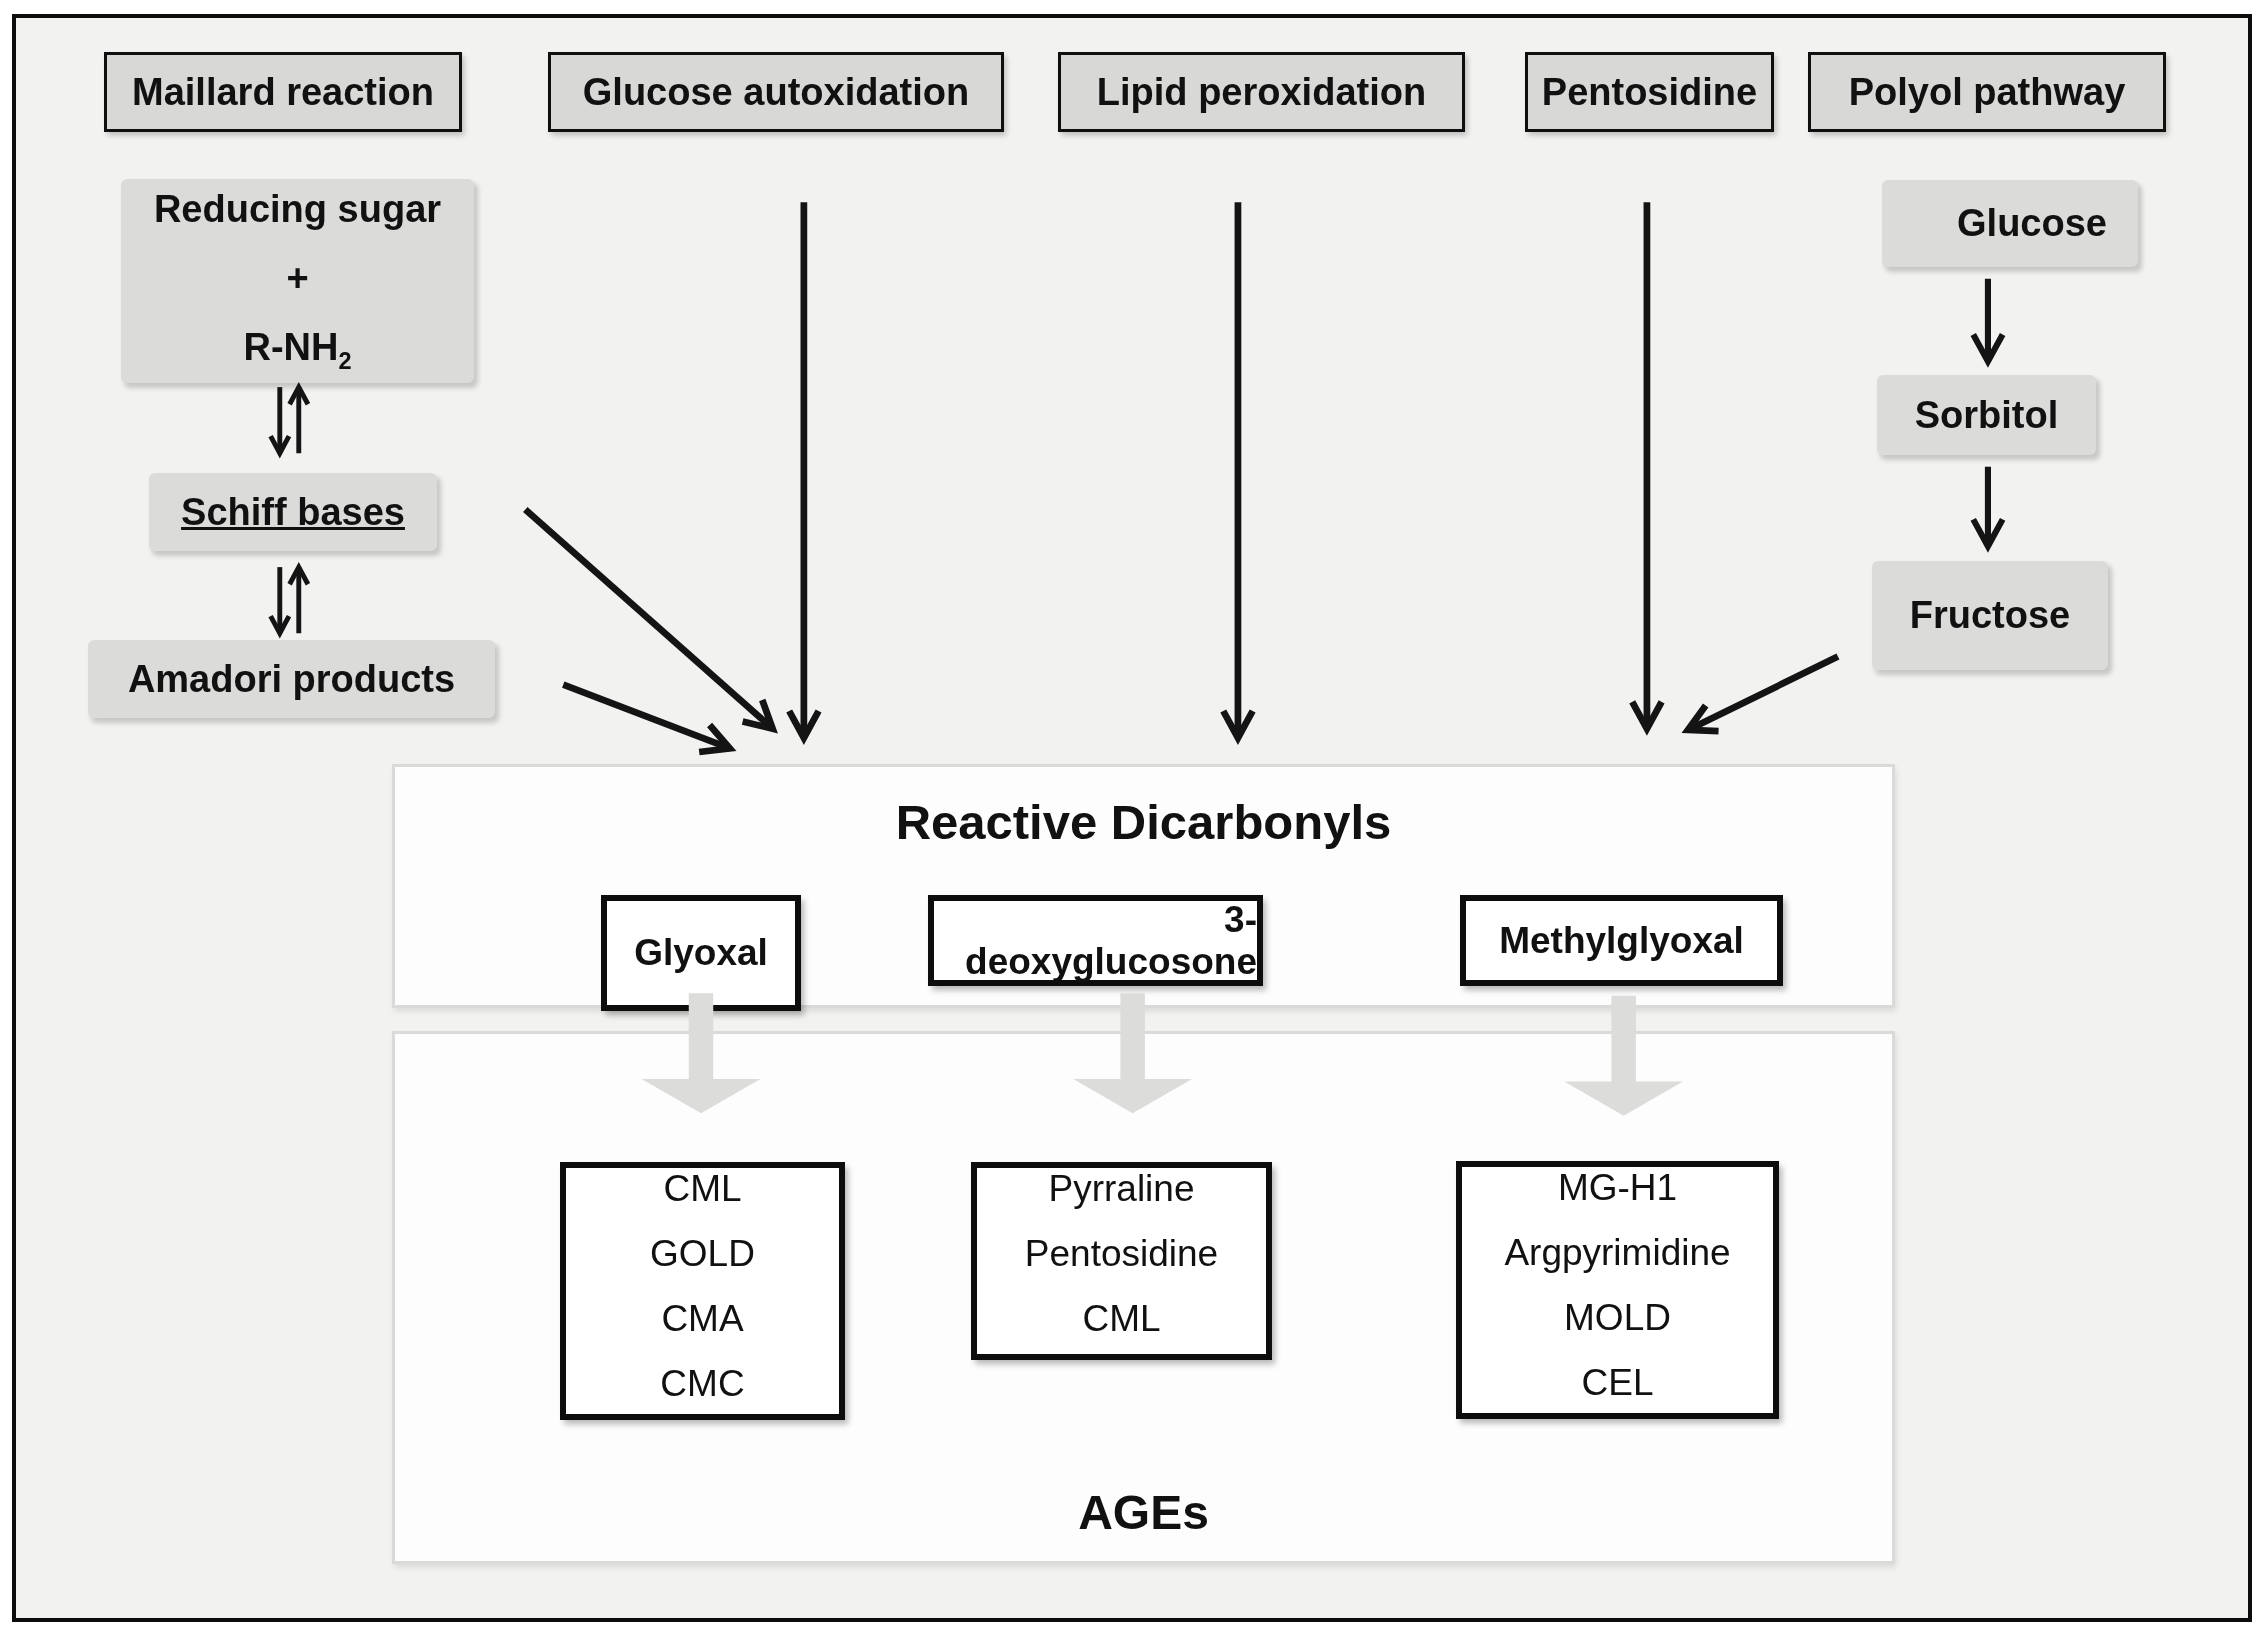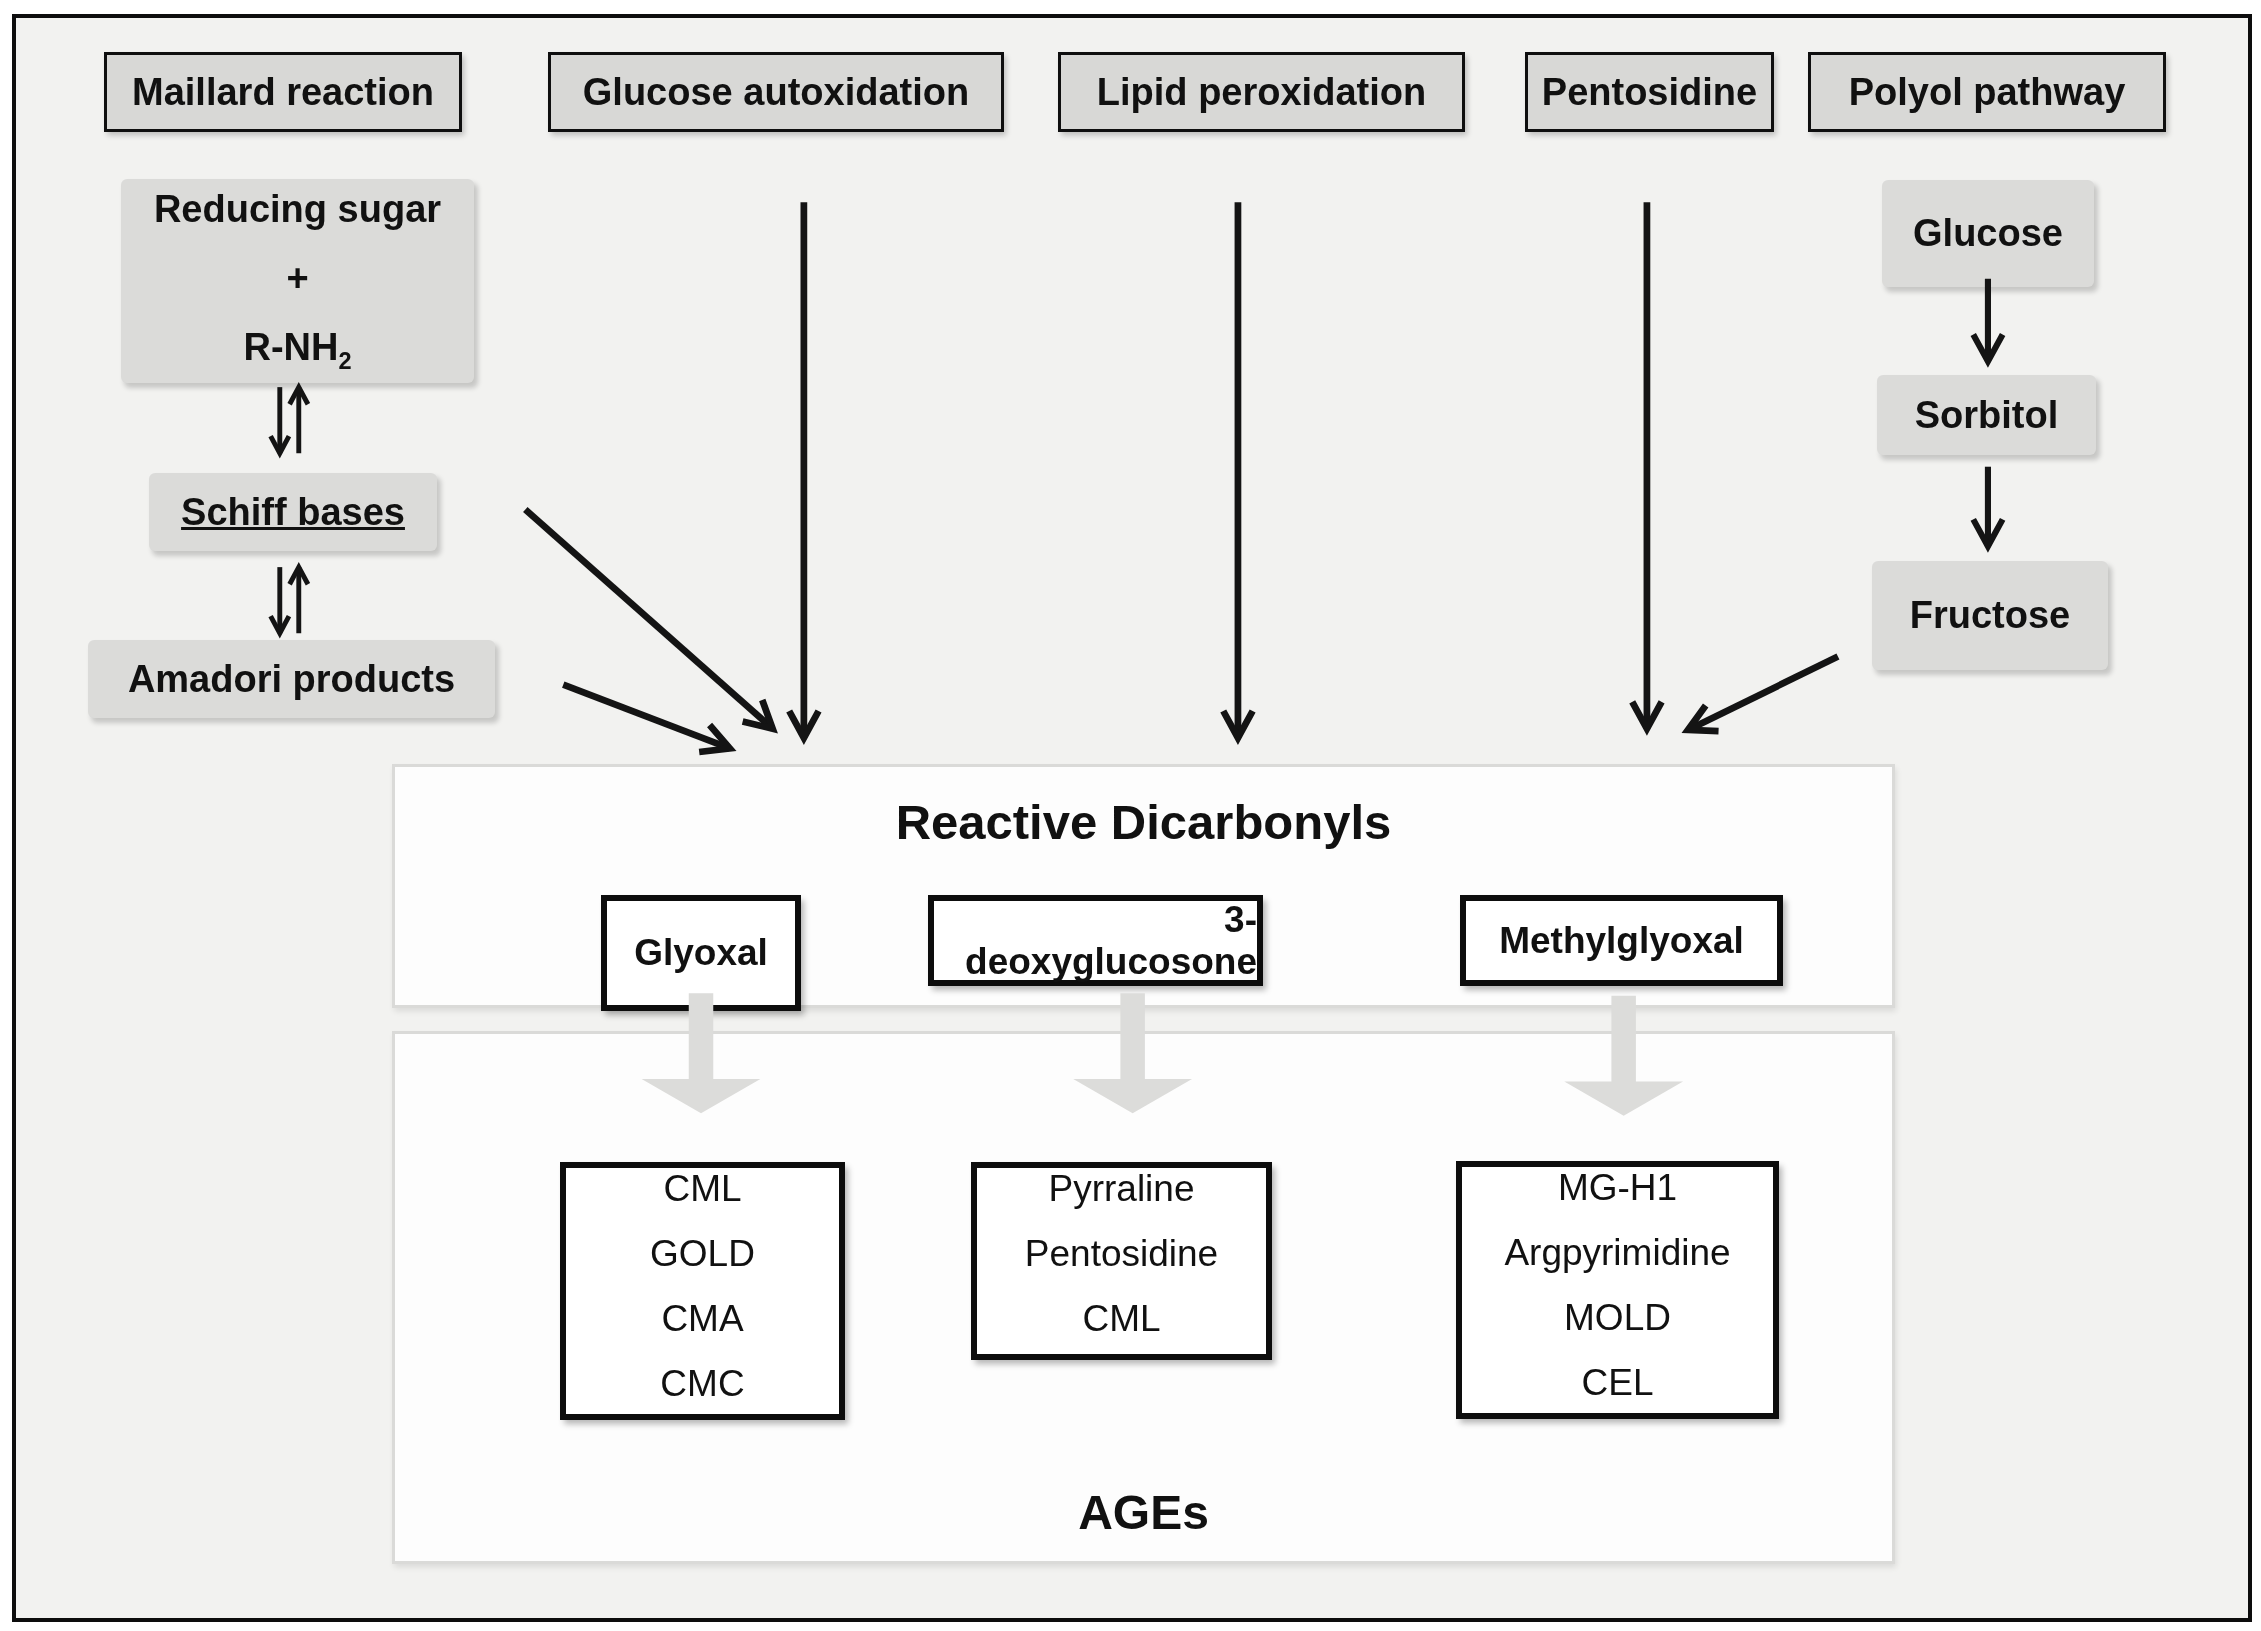--- a/index.html
+++ b/index.html
@@ -66,21 +66,21 @@
   <div class="gbox" style="left:121px;top:179px;width:353px;height:204px;">
     <div class="stack">
       <span>Reducing sugar</span>
       <span>+</span>
       <span><span>R-NH</span><sub>2</sub></span>
     </div>
   </div>
   <div class="gbox" style="left:149px;top:473px;width:288px;height:78px;text-decoration:underline;">Schiff bases</div>
   <div class="gbox" style="left:88px;top:640px;width:407px;height:78px;">Amadori products</div>
 
-  <div class="gbox" style="left:1882px;top:180px;width:212px;height:107px;">Glucose</div>
+  <div class="gbox" style="left:1882px;top:180px;width:212px;height:87px;padding-left:44px;">Glucose</div>
   <div class="gbox" style="left:1877px;top:375px;width:219px;height:80px;">Sorbitol</div>
   <div class="gbox" style="left:1872px;top:561px;width:236px;height:109px;">Fructose</div>
 
   <div class="container" style="top:764px;height:244px;"></div>
   <div class="big-title" style="top:794px;">Reactive Dicarbonyls</div>
   <div class="obox" style="left:601px;top:895px;width:200px;height:116px;">Glyoxal</div>
   <div class="obox" style="left:928px;top:895px;width:335px;height:91px;text-align:right;">3-deoxyglucosone</div>
   <div class="obox" style="left:1460px;top:895px;width:323px;height:91px;">Methylglyoxal</div>
 
   <div class="container" style="top:1031px;height:533px;"></div>

